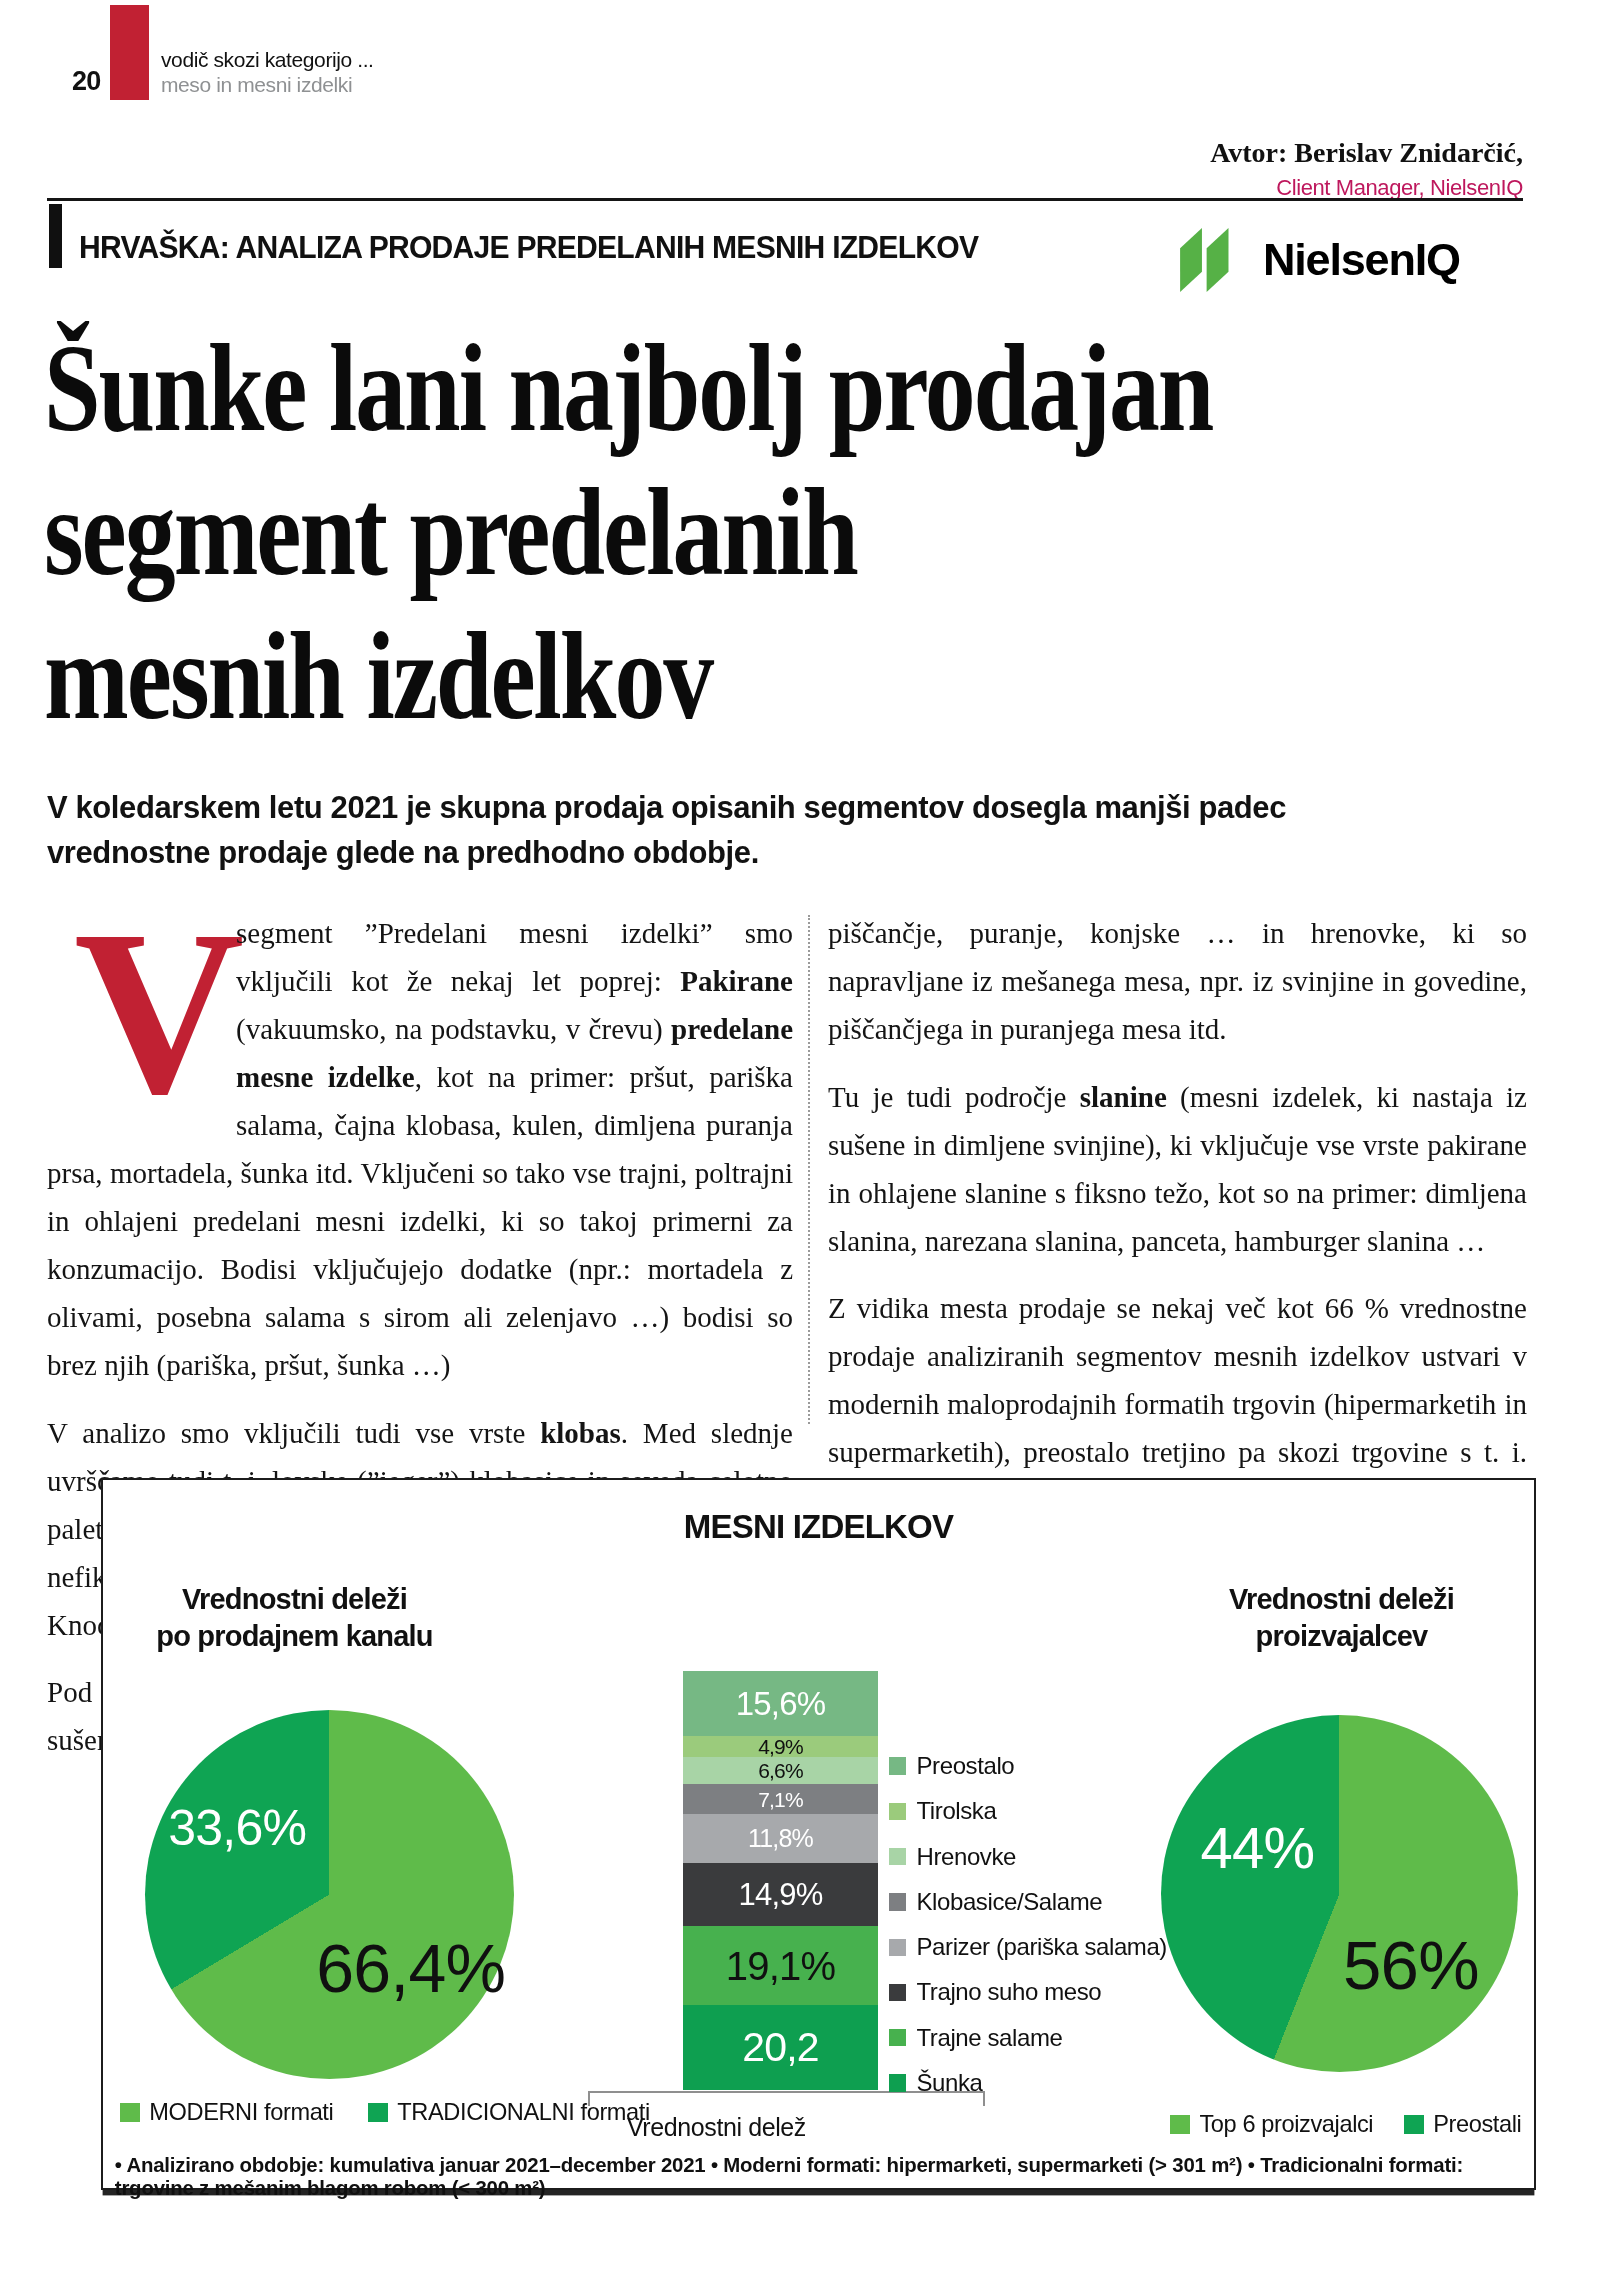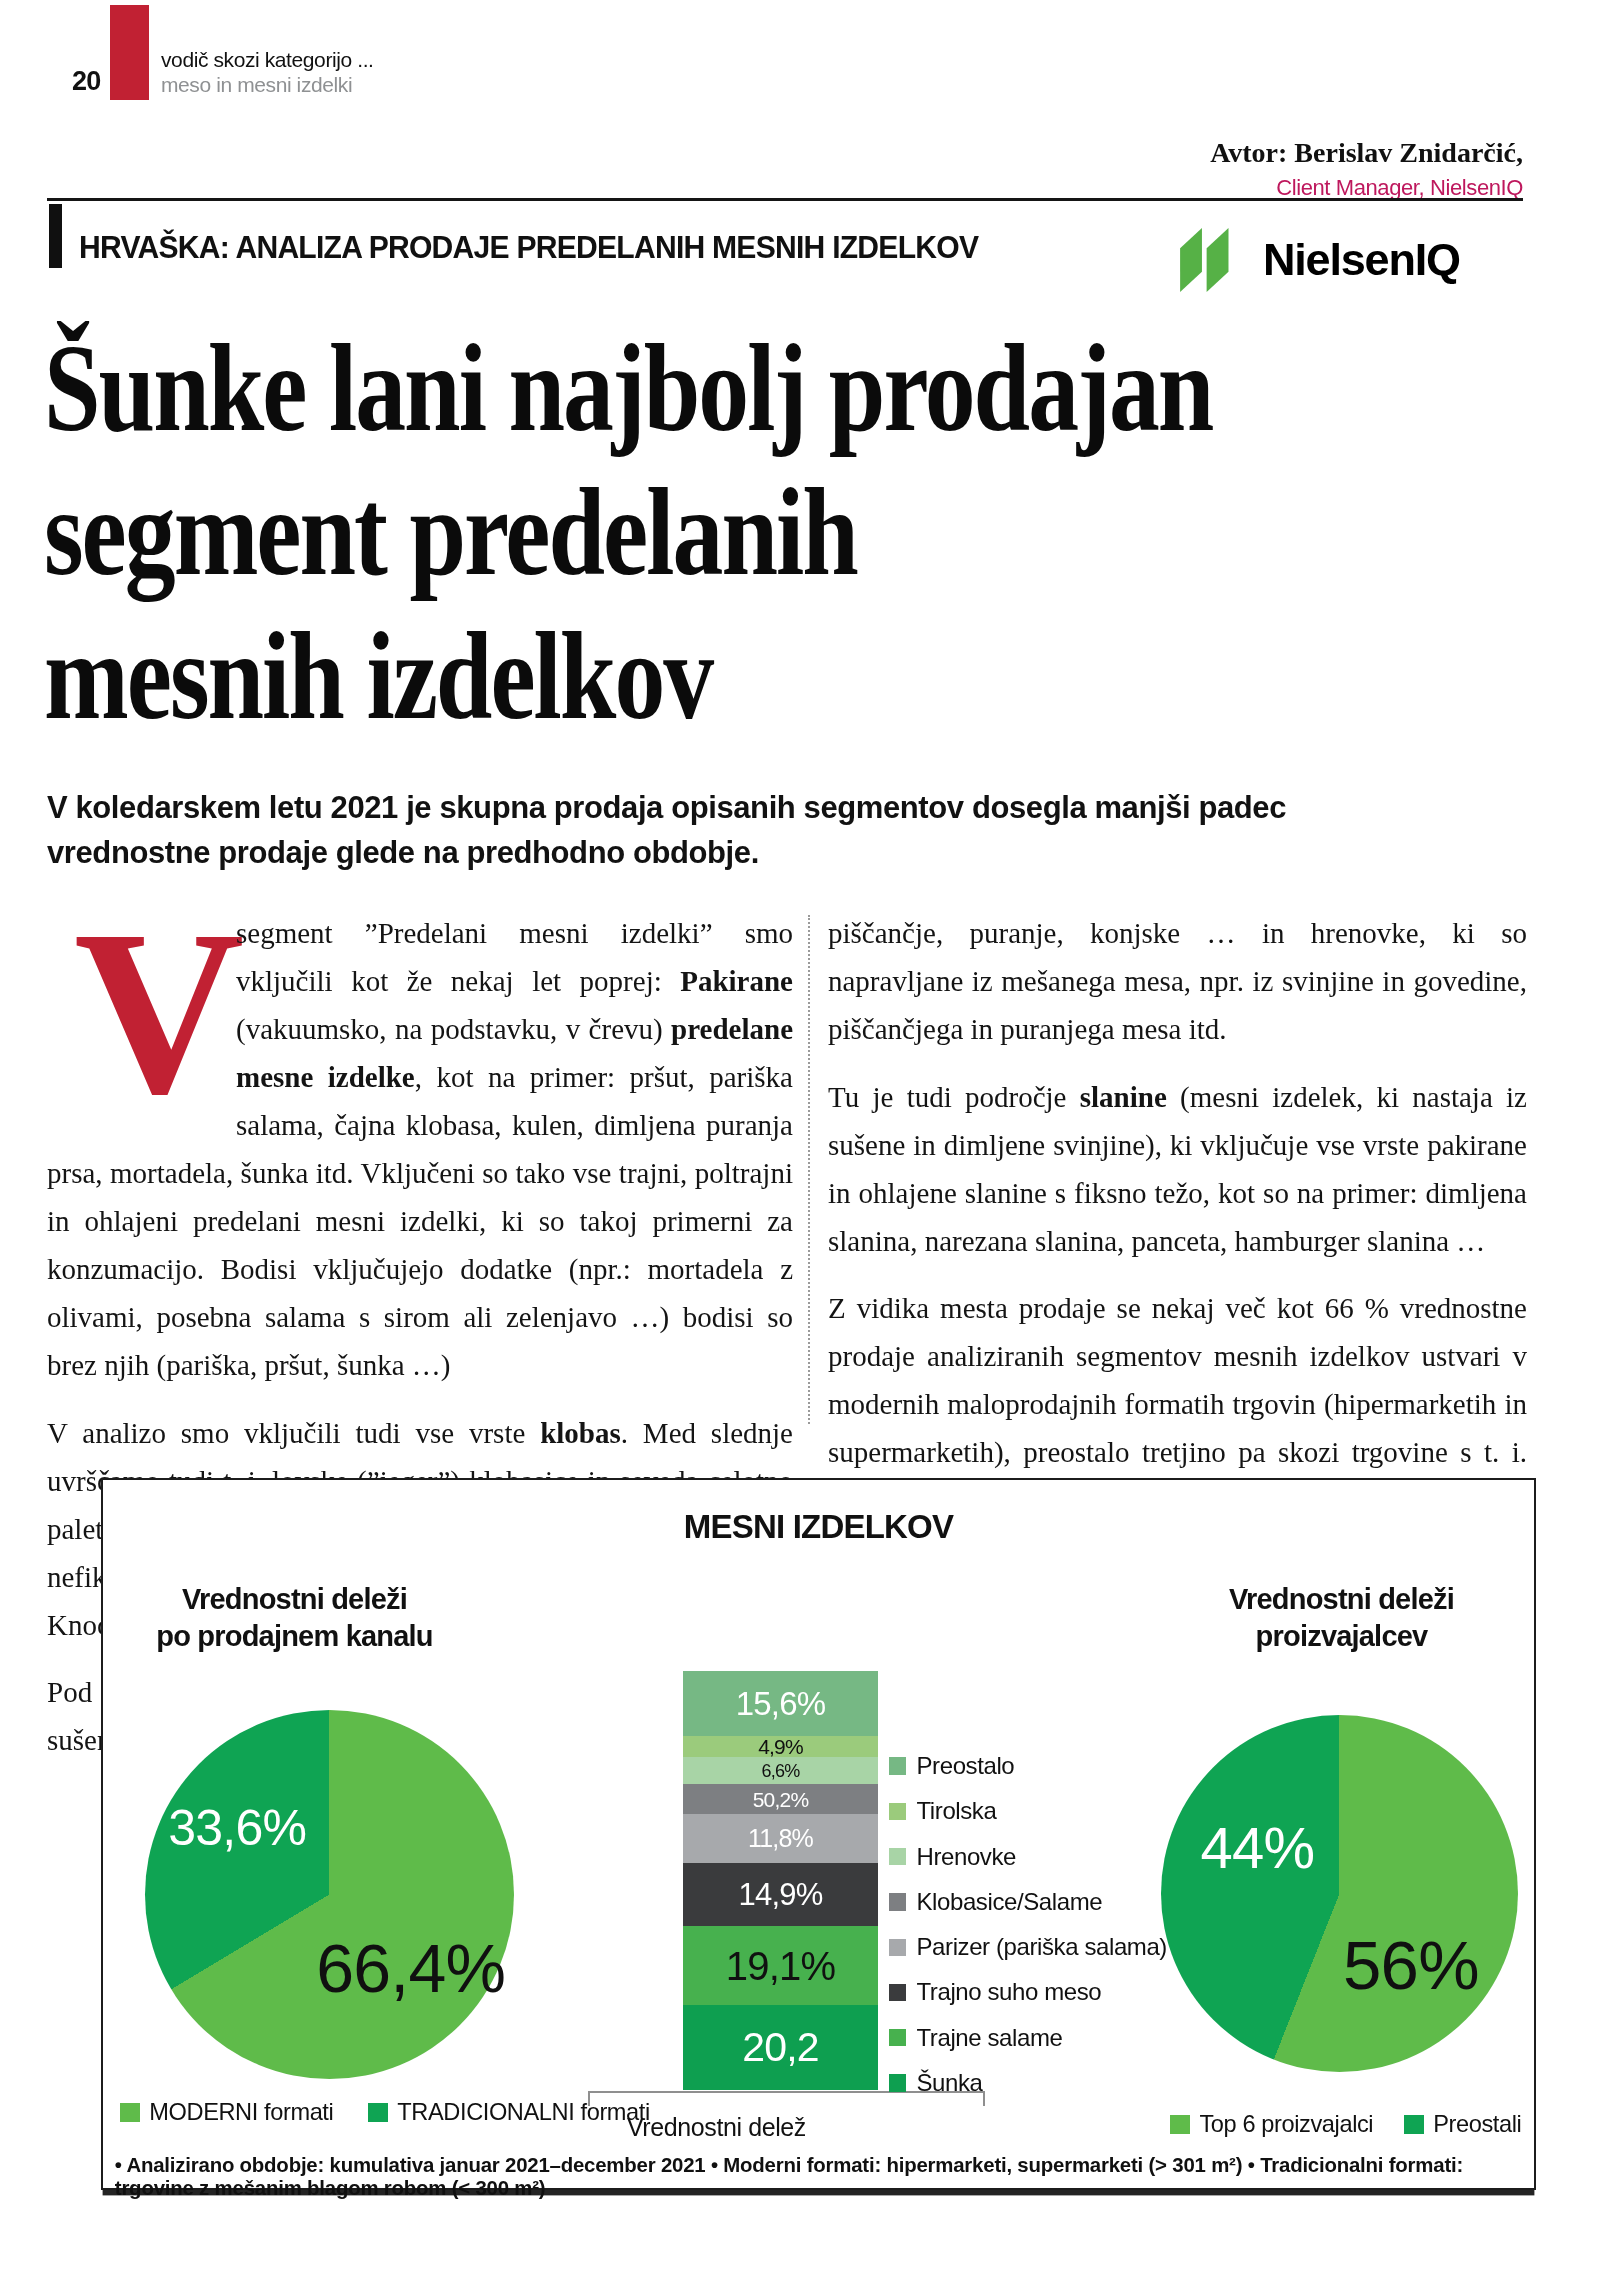--- a/index.html
+++ b/index.html
@@ -170,24 +170,24 @@
       </div>
 
     <div class="bar-stack">
         <div class="bar-seg" style="height: 15.5689%; background: rgb(118, 184, 132);">
           <span style="font-size: 33px; color: rgb(255, 255, 255);">15,6%</span>
         </div>
         <div class="bar-seg" style="height: 4.89022%; background: rgb(155, 203, 124);">
           <span style="font-size: 21px; color: rgb(16, 16, 16);">4,9%</span>
         </div>
         <div class="bar-seg" style="height: 6.58683%; background: rgb(168, 212, 166);">
-          <span style="font-size: 18px; color: rgb(16, 16, 16);">6,6%</span>
+          <span style="font-size: 21px; color: rgb(16, 16, 16);">6,6%</span>
         </div>
         <div class="bar-seg" style="height: 7.08583%; background: rgb(125, 127, 130);">
-          <span style="font-size: 21px; color: rgb(255, 255, 255);">50,2%</span>
+          <span style="font-size: 21px; color: rgb(255, 255, 255);">7,1%</span>
         </div>
         <div class="bar-seg" style="height: 11.7764%; background: rgb(167, 169, 172);">
           <span style="font-size: 25px; color: rgb(255, 255, 255);">11,8%</span>
         </div>
         <div class="bar-seg" style="height: 14.8703%; background: rgb(58, 59, 61);">
           <span style="font-size: 31px; color: rgb(255, 255, 255);">14,9%</span>
         </div>
         <div class="bar-seg" style="height: 19.0619%; background: rgb(71, 177, 78);">
           <span style="font-size: 40px; color: rgb(16, 16, 16);">19,1%</span>
         </div>

